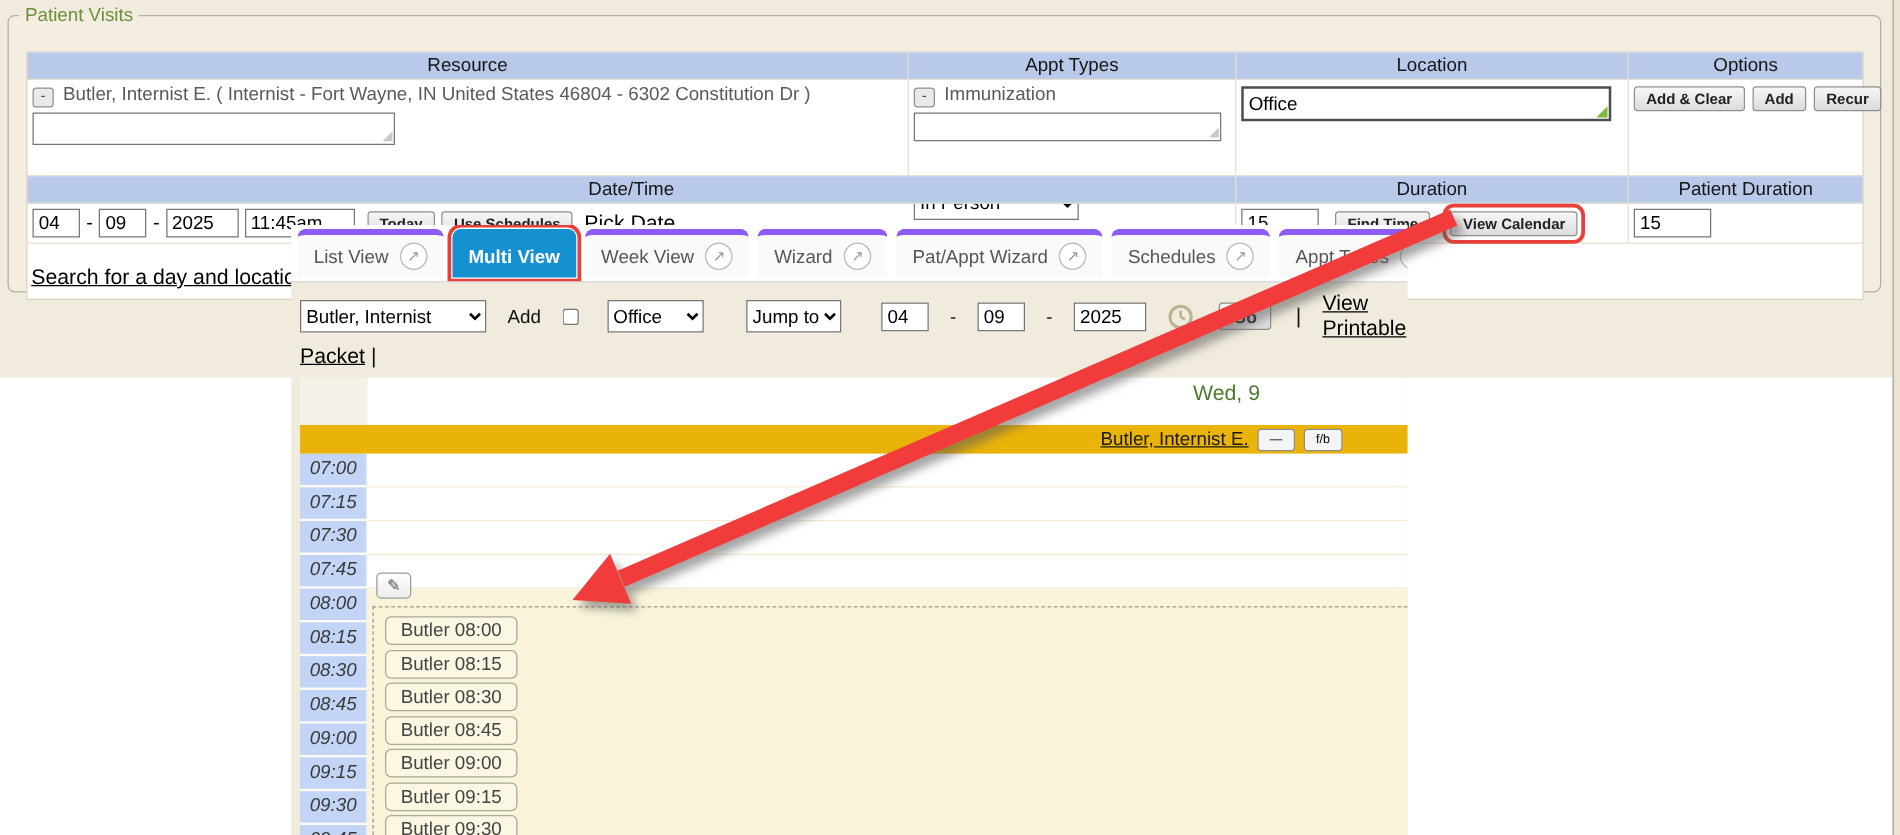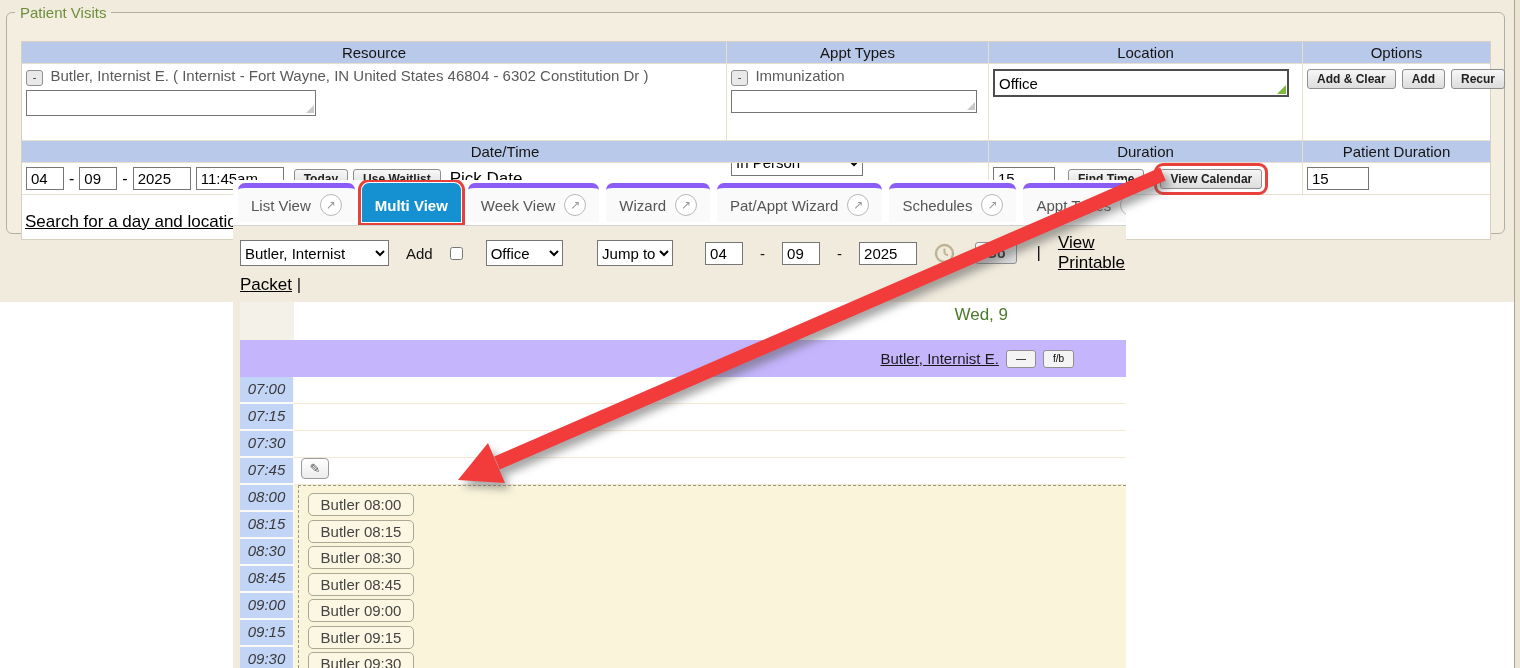--- a/index.html
+++ b/index.html
@@ -50,21 +50,21 @@
   .clock-btn { background:none; border:none; padding:0; display:flex; align-items:center; cursor:pointer; }
 
   
   .cal { position:absolute; left:240px; top:302px; width:886px; z-index:5; }
   .cal-row { display:flex; }
   .gut { width:54px; flex:0 0 54px;font-style:italic; }
   .main { flex:1; }
   .day-row { height:38px; }
   .day-row .gut { background:#f4f1e9; }
   .day-row .main { background:#fff; text-align:right; padding-right:118px; color:#4c7a2c; font-size:17px; line-height:25px; }
-  .chead-row { height:37px; background:#c4b5fd; }
+  .chead-row { height:23px; background:#eab308; }
   .chead-row .main { display:flex; justify-content:flex-end; align-items:center; gap:7px; padding-right:52px; }
   .chead-row .lnk { font-size:15px; color:#1a1a1a; }
   .btn-xs { height:18px; font-size:10px; line-height:14px; padding:0 9px; background:#f4f4f4; border:1px solid #8f8f8f; border-radius:3px; font-family:inherit; }
   .t-row { height:27px; }
   .t-row .gut { background:#c3d5f6; color:#3a3a3a; font-size:15px; text-align:center; line-height:24px; border-bottom:2px solid #fbfaf5; border-right:1px solid #fbfaf5; }
   .t-row .main { background:#fff; border-bottom:1px solid #f5e9d2; cursor:pointer; }
   .t-row.yellow .main { background:#faf4da; border-bottom:none; }
 
   .edit-btn { position:absolute; left:301px; top:458px; width:28px; height:21px; z-index:6; background:linear-gradient(#ffffff,#ececec); border:1px solid #9a9a9a; border-radius:4px; font-size:13px; line-height:17px; color:#555; text-align:center; cursor:pointer; }
   .appt-layer { position:absolute; left:298px; top:485px; width:828px; height:183px; border-top:1px dashed #98988a; border-left:1px dashed #98988a; z-index:6; }
@@ -135,21 +135,21 @@
 
       <div class="row">
         <div class="cell c2 w-dt">
           <input class="ti di" value="04" style="">
           <span>-</span>
           <input class="ti di" value="09" style="">
           <span>-</span>
           <input class="ti di-y ti" style="width: 58px;" value="2025">
           <input class="ti" style="width: 88px;" value="11:45am">
           <button class="btn" style="margin-left:5px;">Today</button>
-          <button class="btn">Use Waitlist</button>
+          <button class="btn">Use Schedules</button>
           <a class="lnk lnk17" style="margin-left:4px;text-align:center;">Pick Date</a>
         </div>
         <div class="cell c2 w-loc">
           <input class="ti" style="width: 62px;" value="15">
           <button class="btn" style="margin-left:8px;">Find Time</button>
           <button class="btn btn-viewcal" style="margin-left:11px;">View Calendar</button>
         </div>
         <div class="cell c2 w-opt">
           <input class="ti" style="width: 62px;" value="15">
         </div>

